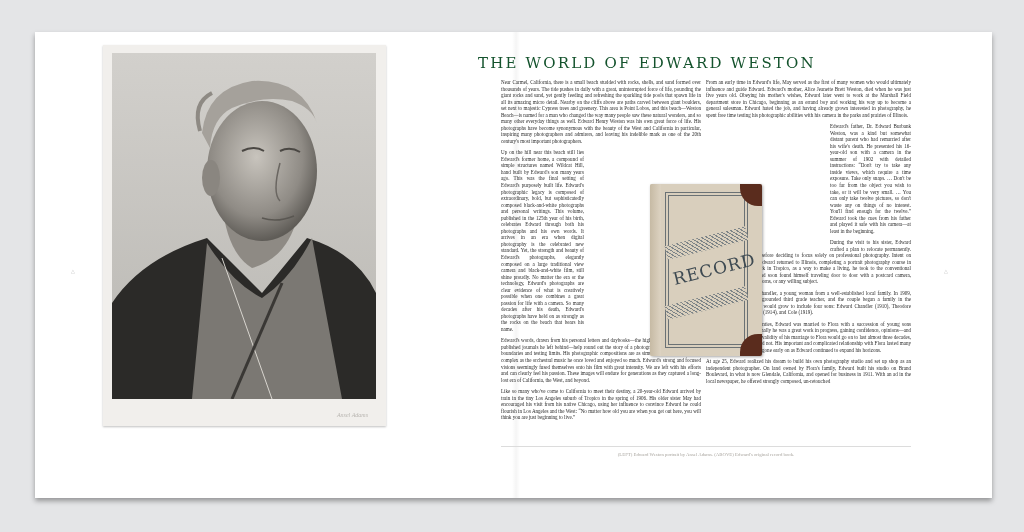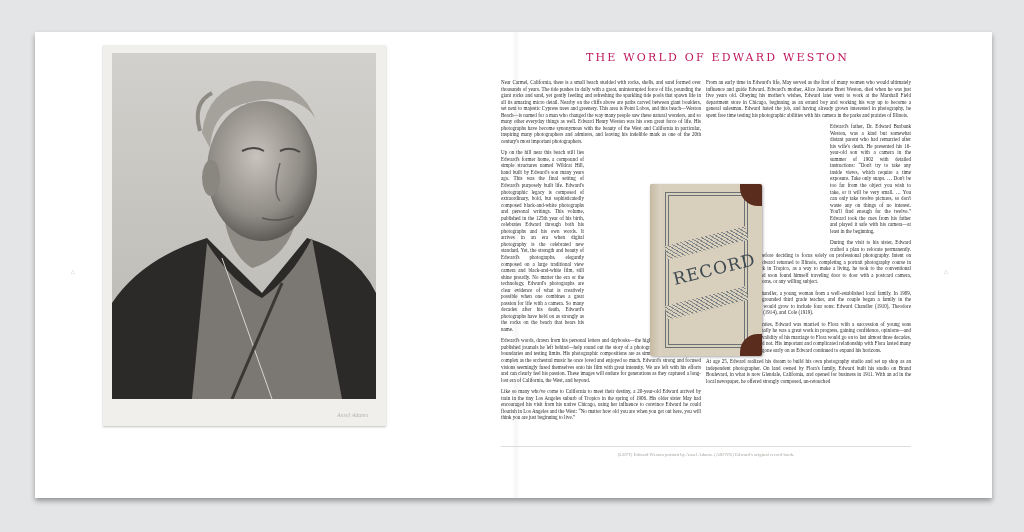--- a/index.html
+++ b/index.html
@@ -5,21 +5,21 @@
   html,body{margin:0;padding:0;}
   body{width:1024px;height:532px;background:#e4e5e7;position:relative;overflow:hidden;font-family:"Liberation Serif","DejaVu Serif",serif;}
   .spread{position:absolute;left:35px;top:32px;width:957px;height:466px;background:#ffffff;box-shadow:0 3px 5px rgba(0,0,0,0.35);}
   .gutter{position:absolute;left:477px;top:0;width:8px;height:466px;background:linear-gradient(to right,rgba(0,0,0,0) 0%,rgba(0,0,0,0.04) 50%,rgba(0,0,0,0) 100%);}
   .folio{position:absolute;font-size:5px;color:#bbb;}
   
   .photo-mount{position:absolute;left:103px;top:45px;width:283px;height:381px;background:#f1efec;box-shadow:0 1px 2px rgba(0,0,0,0.25);}
   .photo{position:absolute;left:9px;top:8px;width:264px;height:346px;overflow:hidden;background:linear-gradient(180deg,#c9c7c3 0%,#bdbbb7 45%,#8a8884 100%);}
   .signature{position:absolute;right:18px;bottom:8px;font-size:6px;color:#b8b5b0;font-style:italic;}
   
-  .title{position:absolute;left:478px;width:479px;top:44px;text-align:center;font-size:11px;letter-spacing:2.2px;color:#be185d;font-family:"DejaVu Serif","Liberation Serif",serif;font-weight:normal;}
+  .title{position:absolute;left:478px;width:479px;top:44px;text-align:left;font-size:15px;letter-spacing:2.2px;color:#14532d;font-family:"DejaVu Serif","Liberation Serif",serif;font-weight:normal;}
   .col{position:absolute;font-size:5.05px;line-height:6.55px;color:#2a2a2a;text-align:justify;}
   .col p{margin:0 0 4.8px 0;}
   .col1{left:501px;top:79px;width:200px;}
   .col2{left:706px;top:79px;width:205px;}
   .float-book{float:right;width:113px;height:175px;margin:2px 0 2px 4px;}
   .float-left{float:left;width:118px;height:120px;margin:2px 6px 2px 0;}
   .book{position:absolute;left:650px;top:184px;width:112px;height:172px;background:#d9cfbd;border-radius:2px;box-shadow:1px 1px 3px rgba(0,0,0,0.35);overflow:hidden;}
   .book .spine{position:absolute;left:0;top:0;width:11px;height:100%;background:linear-gradient(to right,#c6baa4,#ddd3c2);}
   .book .frame{position:absolute;left:15px;top:8px;right:14px;bottom:8px;border:4px double #6b7275;}
   .book .band{position:absolute;left:15px;right:14px;height:14px;background:repeating-linear-gradient(45deg,#7d8487 0 1px,#d9cfbd 1px 3px);}

